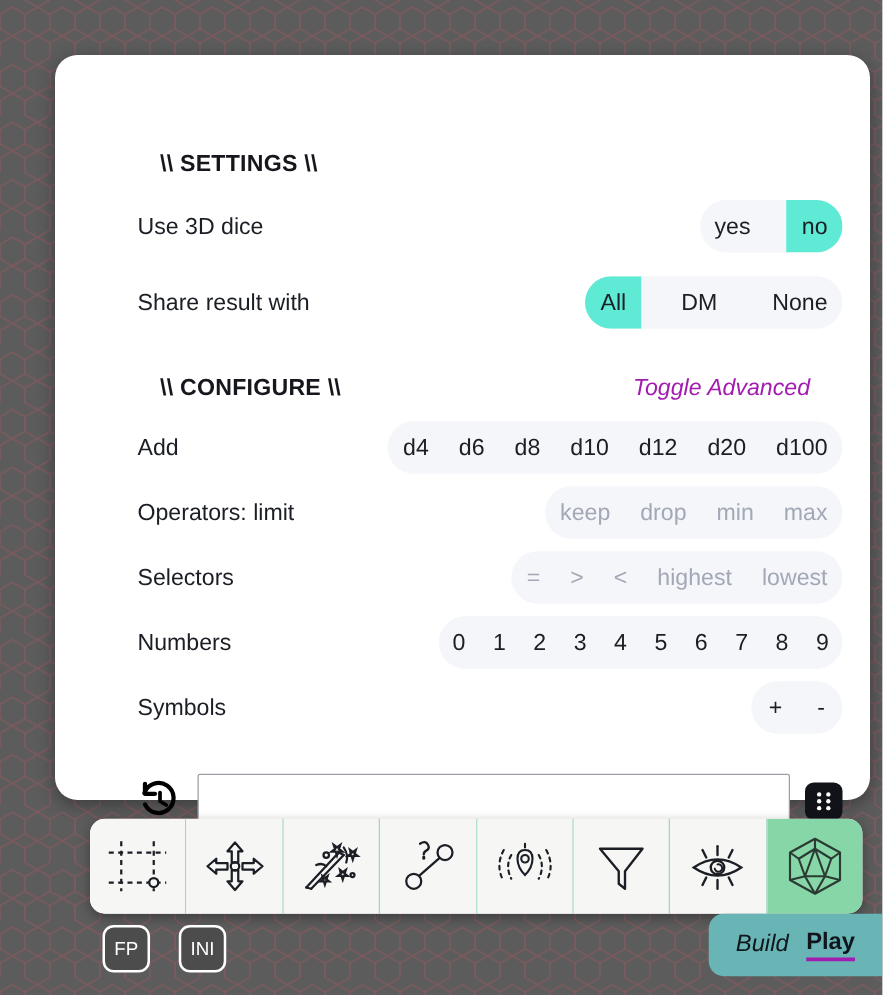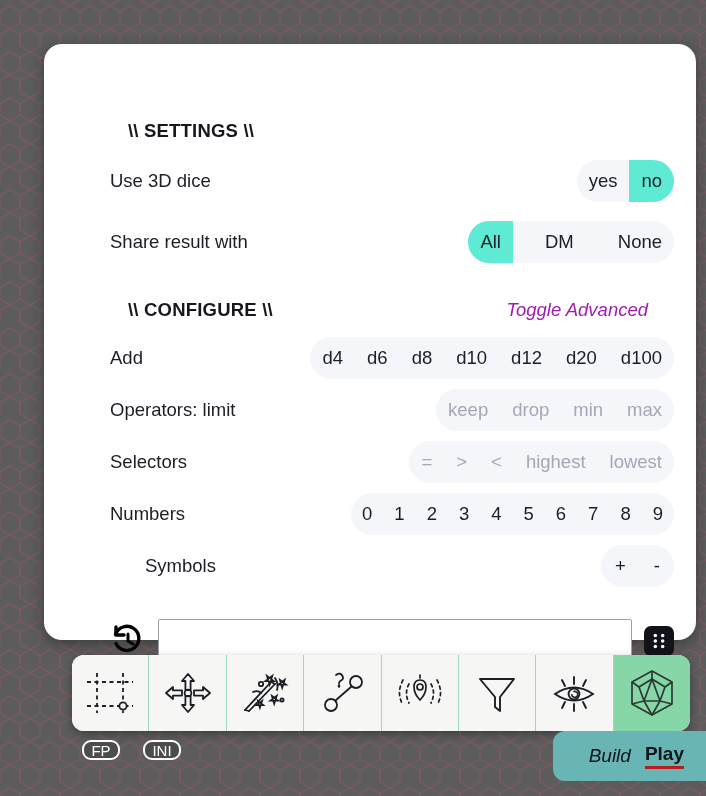--- a/index.html
+++ b/index.html
@@ -89,35 +89,35 @@
     color: #1b1e24;
     cursor: pointer;
     white-space: nowrap;
     text-align: center;
     user-select: none;
   }
   .pill-item.selected { background: #5eead4; }
   .pill-item.disabled { color: #a2a8b5; cursor: default; }
 
   
-  #toggle-3d       { right: 22px; top: 116px; }
+  #toggle-3d       { right: 22px; top: 116px; gap: 17px; }
   #toggle-share    { right: 22px; top: 177px; gap: 20px; }
   #row-add-pill    { right: 22px; top: 293px; }
   #row-ops-pill    { right: 22px; top: 345px; }
   #row-sel-pill    { right: 22px; top: 397px; }
   #row-num-pill    { right: 22px; top: 449px; }
   #row-sym-pill    { right: 22px; top: 501px; }
 
   #label-3d    { top: 126px; }
   #label-share { top: 187px; }
   #label-add   { top: 303px; }
   #label-ops   { top: 355px; }
   #label-sel   { top: 407px; }
   #label-num   { top: 459px; }
-  #label-sym   { top: 511px; margin-left: 35px; }
+  #label-sym   { top: 511px; }
 
   .pill-item.num { padding: 0 11px; min-width: 20px; }
   .pill-item.sym { padding: 0 14px; }
 
   
   .input-row {
     position: absolute;
     left: 66px;
     right: 22px;
     top: 574px;
@@ -179,21 +179,21 @@
     background: #f6f6f4;
   }
   .tool:last-child { border-right: none; }
   .tool.active { background: #86d6a8; }
   .tool svg { display: block; }
 
   
   .chip {
     position: absolute;
     width: 38px;
-    height: 20px;
+    height: 38px;
     background: #4c4c4c;
     border: 2px solid #ffffff;
     border-radius: 9px;
     color: #ffffff;
     font-size: 15px;
     display: flex;
     align-items: center;
     justify-content: center;
     cursor: pointer;
     z-index: 6;
@@ -207,33 +207,33 @@
     position: absolute;
     right: 0px;
     top: 731px;
     height: 50px;
     background: #69b5b5;
     border-top-left-radius: 12px;
     border-bottom-left-radius: 12px;
     display: flex;
     align-items: center;
     gap: 14px;
-    padding: 0 22px 0 36px;
+    padding: 0 22px 0 22px;
     z-index: 6;
   }
   .mode {
     font-size: 19px;
     color: #10161c;
     cursor: pointer;
     user-select: none;
   }
   .mode.inactive { font-style: italic; font-weight: normal; }
   .mode.active {
     font-weight: bold;
-    border-bottom: 3px solid #b91c1c;
+    border-bottom: 3px solid #a21caf;
     padding-bottom: 1px;
   }
 </style>
 </head>
 <body>
 
 <div id="app">
 
   <svg id="hex-bg" viewBox="0 0 706 796" preserveAspectRatio="none" aria-hidden="true">
     <defs>

